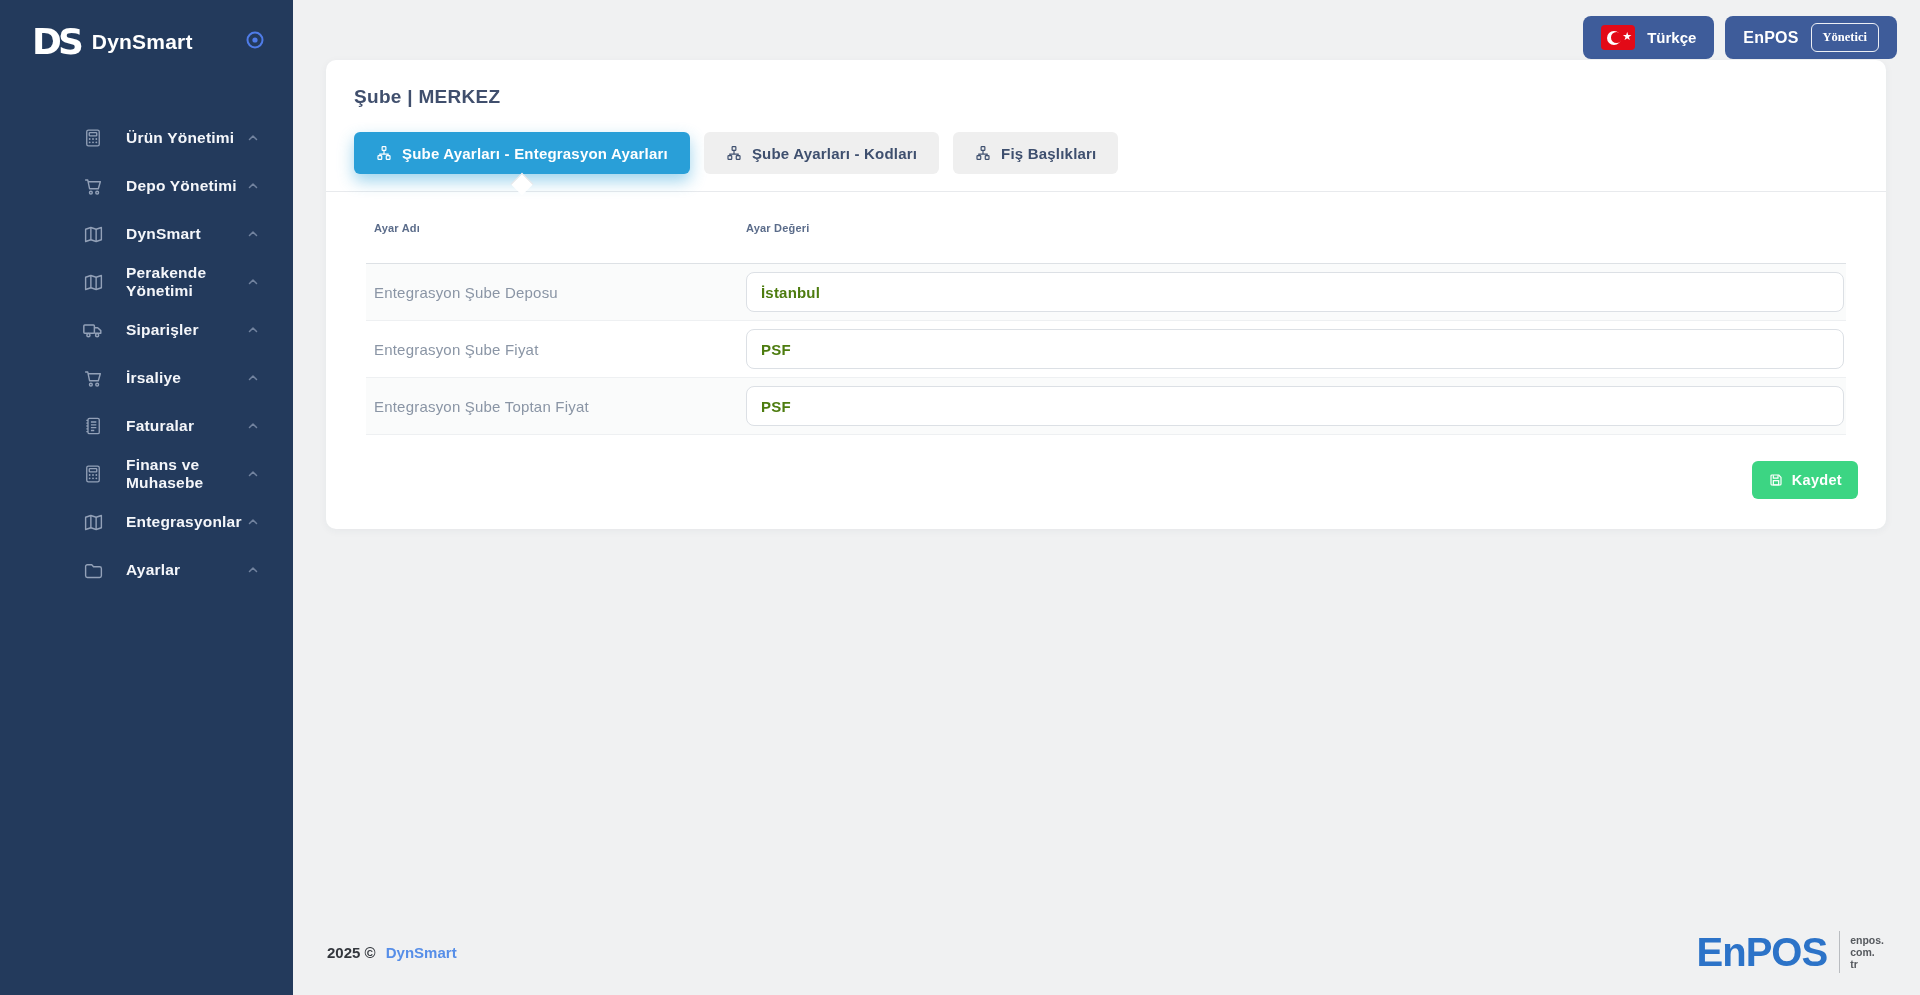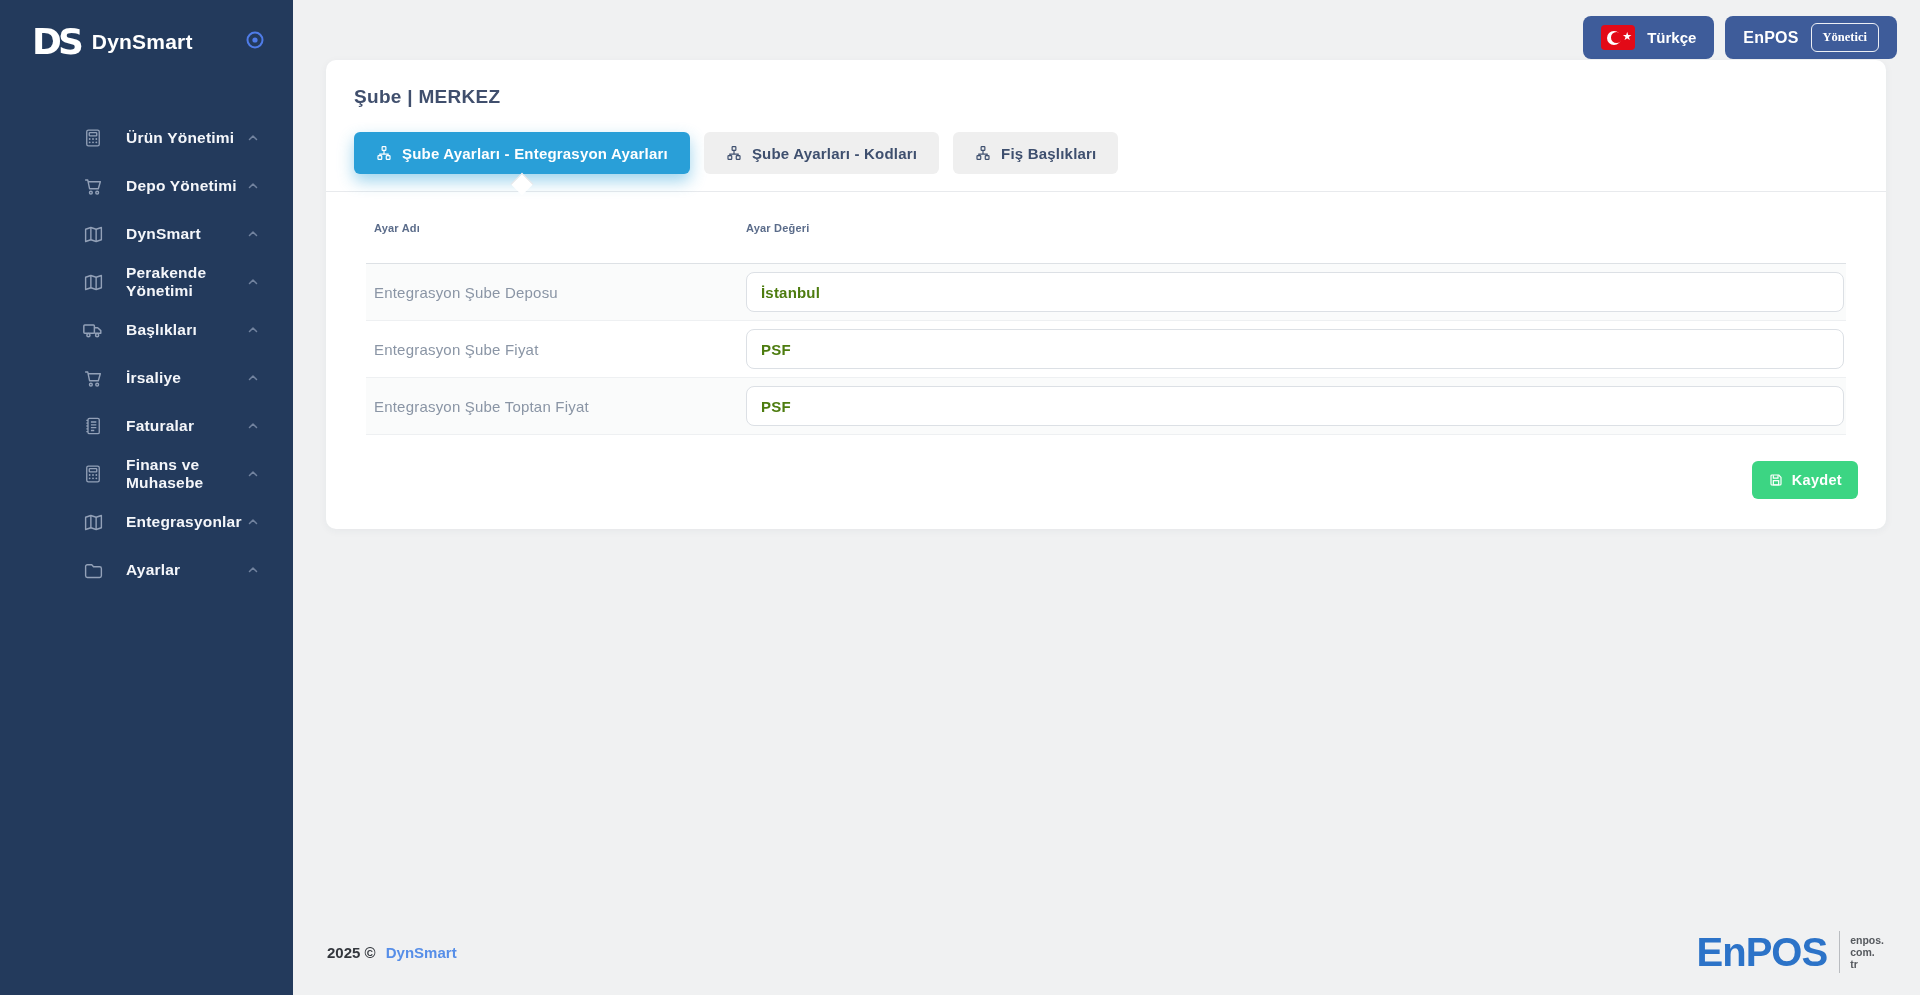--- a/index.html
+++ b/index.html
@@ -168,21 +168,21 @@
 
         <li class="menu-item">
           <span class="menu-icon">
             <svg width="22" height="22" viewBox="0 0 24 24" fill="none" stroke-width="1.6" stroke="#93a1b8">
               <rect x="2" y="6.5" width="11.5" height="9" rx="1"></rect>
               <path d="M13.5 9.5h3.6l3.4 3.2v2.8h-7" stroke-linejoin="round"></path>
               <circle cx="7" cy="17.6" r="1.7"></circle>
               <circle cx="16.5" cy="17.6" r="1.7"></circle>
             </svg>
           </span>
-          <span class="menu-label">Başlıkları</span>
+          <span class="menu-label">Siparişler</span>
           <span class="menu-chevron">
             <svg width="12" height="12" viewBox="0 0 24 24" fill="none">
               <polyline points="5 15 12 8 19 15" stroke="#72839f" stroke-width="3" stroke-linecap="round" stroke-linejoin="round"></polyline>
             </svg>
           </span>
         </li>
 
         <li class="menu-item">
           <span class="menu-icon">
             <svg width="21" height="21" viewBox="0 0 24 24" fill="none" stroke-width="1.6" stroke="#93a1b8">

